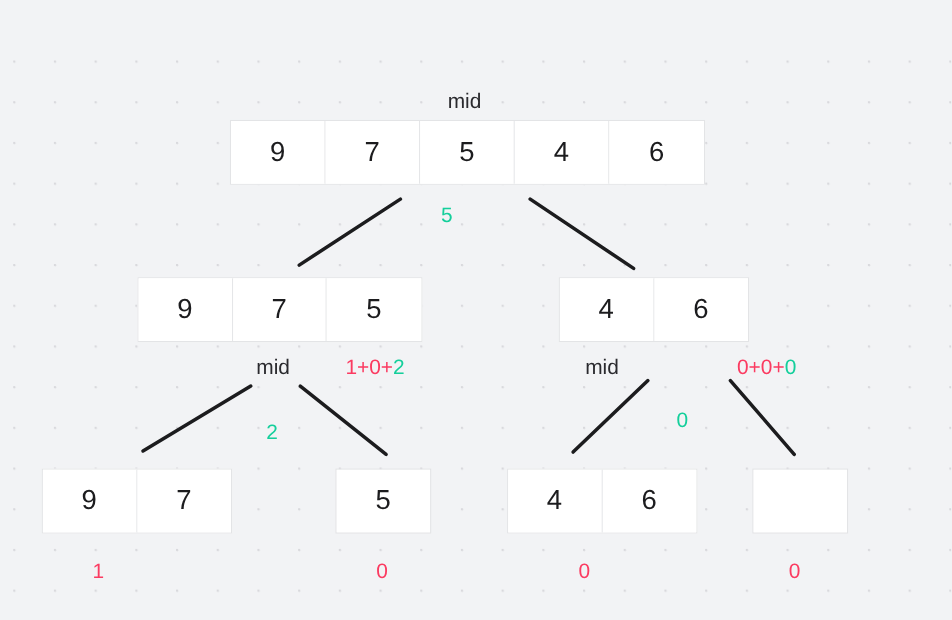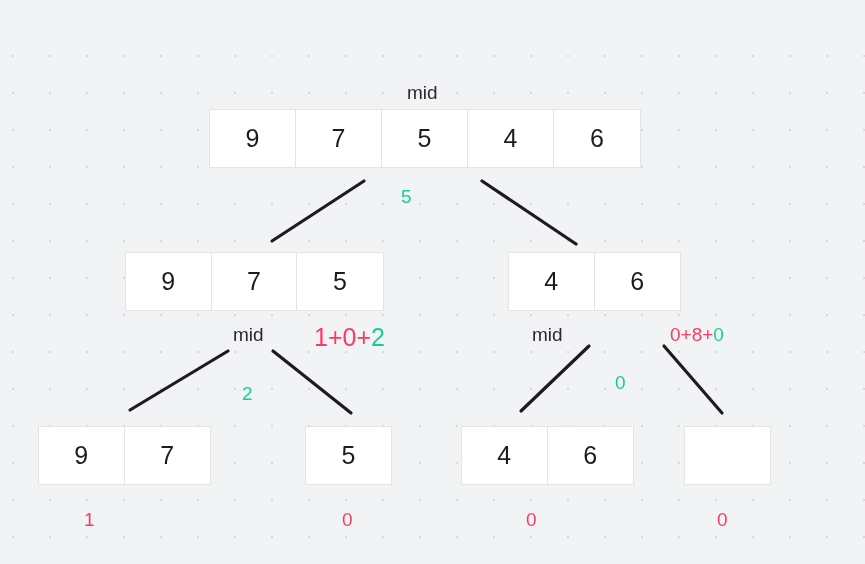--- a/index.html
+++ b/index.html
@@ -118,35 +118,35 @@
   <div class="label label-num green" style="left:401px; top:163px;">5</div>
 
   <div class="array" style="left:125px; top:228px; width:259px; height:59px;">
     <div class="cell" style="width:86.3px;">9</div>
     <div class="cell" style="width:86.3px;">7</div>
     <div class="cell" style="width:86.3px;">5</div>
   </div>
 
   <div class="label label-mid" style="left:233px; top:301px;">mid</div>
 
-  <div class="eq" style="left:314px; top:301px; font-size:25px;">
+  <div class="eq" style="left:314px; top:301px; font-size:19px;">
     <span class="pink">1+0+</span><span class="green">2</span>
   </div>
 
   <div class="label label-num green" style="left:242px; top:360px;">2</div>
 
   <div class="array" style="left:508px; top:228px; width:173px; height:59px;">
     <div class="cell" style="width:86.3px;">4</div>
     <div class="cell" style="width:86.3px;">6</div>
   </div>
 
   <div class="label label-mid" style="left:532px; top:301px;">mid</div>
 
   <div class="eq" style="left:670px; top:301px; font-size:19px;">
-    <span class="pink">0+8+</span><span class="green">0</span>
+    <span class="pink">0+0+</span><span class="green">0</span>
   </div>
 
   <div class="label label-num green" style="left:615px; top:349px;">0</div>
 
   <div class="array" style="left:38px; top:402px; width:173px; height:59px;">
     <div class="cell" style="width:86.3px;">9</div>
     <div class="cell" style="width:86.3px;">7</div>
   </div>
   <div class="label label-num pink" style="left:84px; top:486px;">1</div>
 

